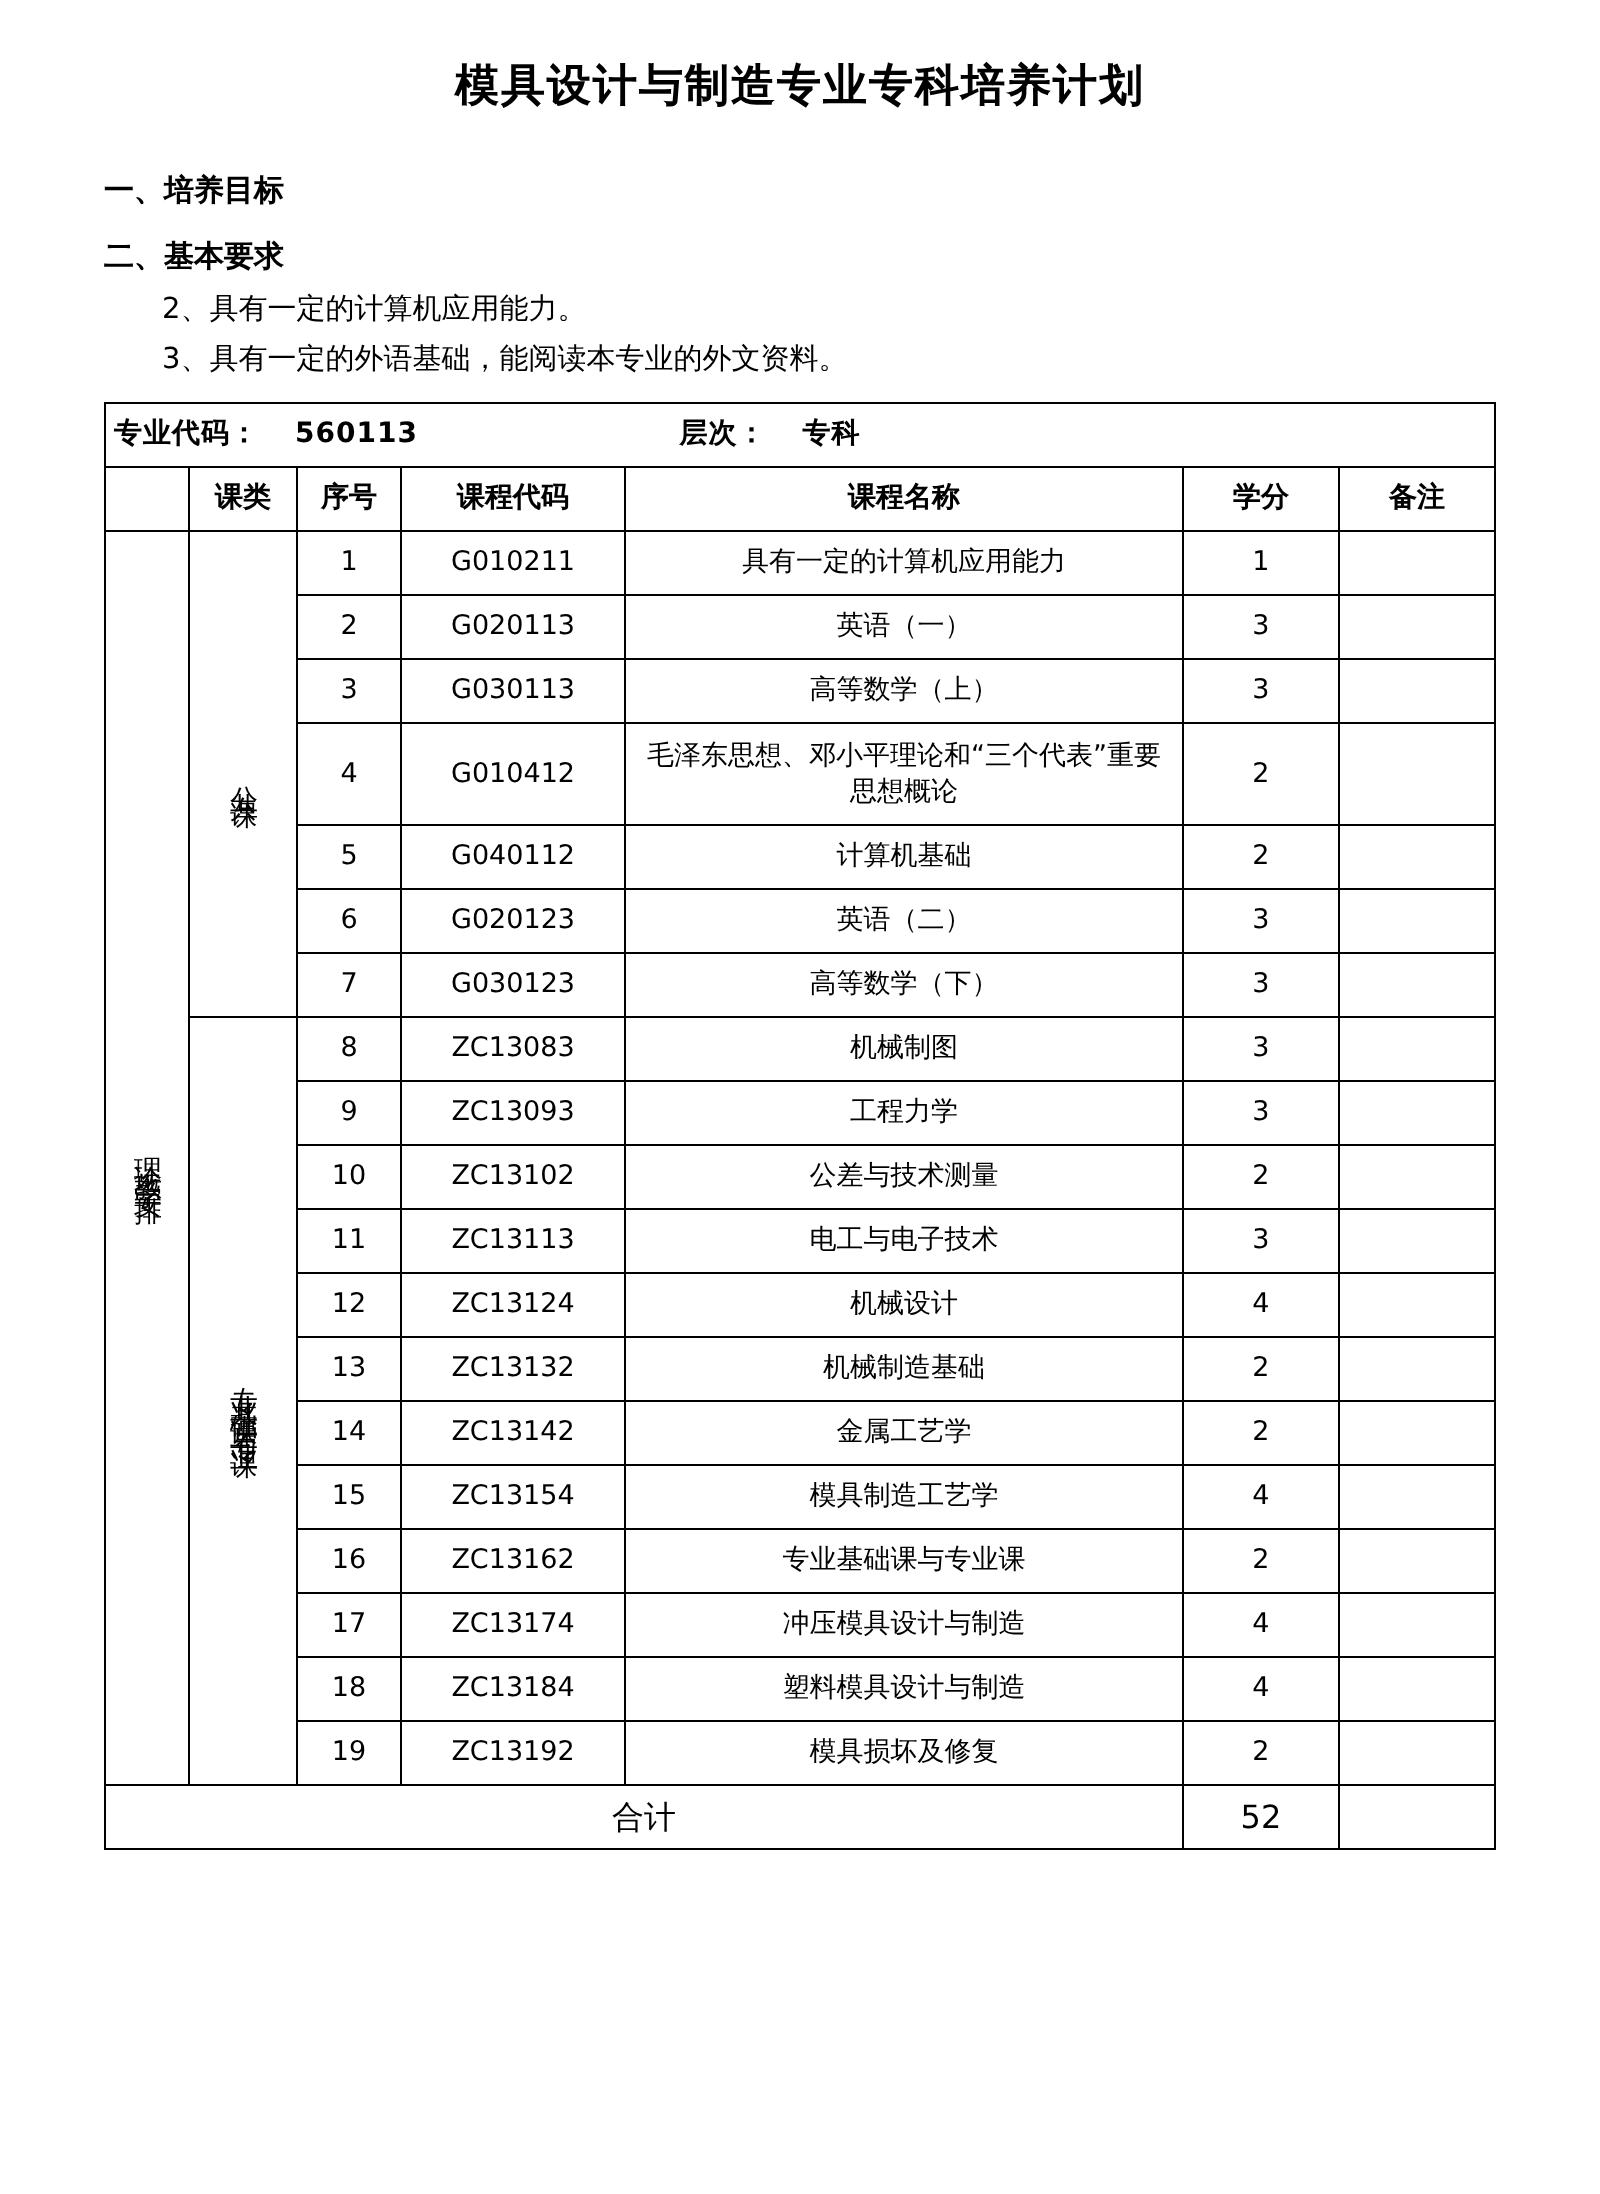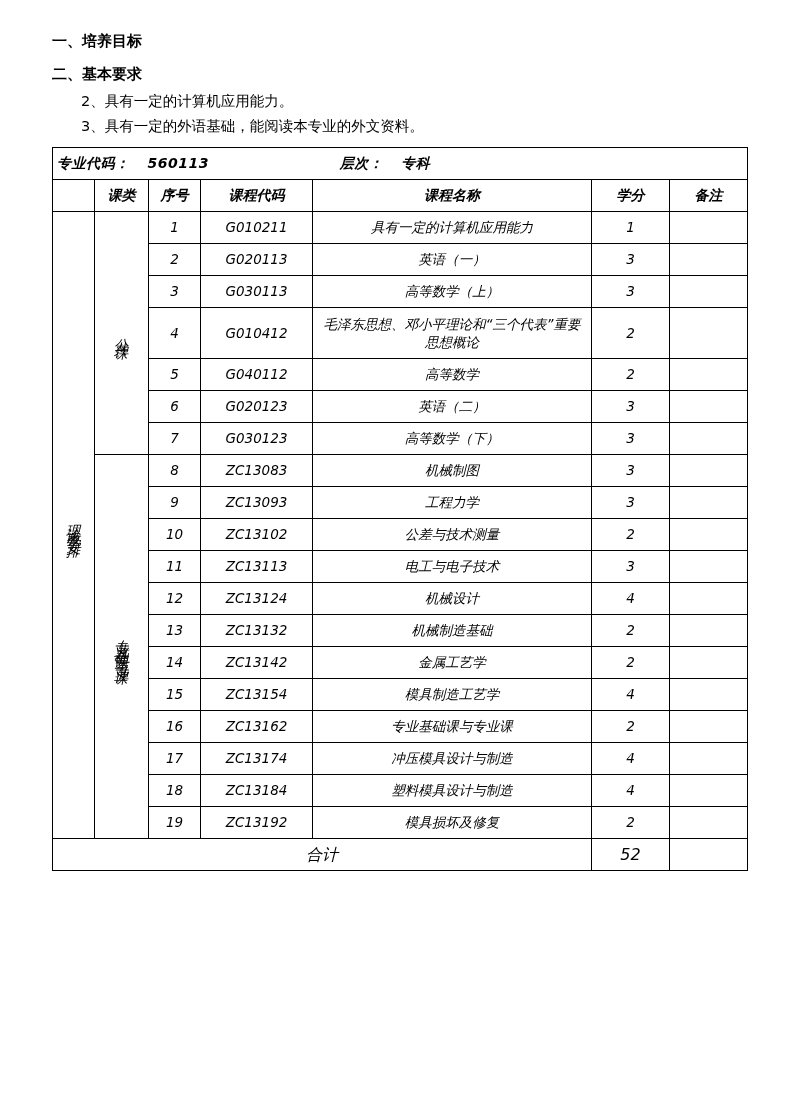--- a/index.html
+++ b/index.html
@@ -43,21 +43,20 @@
     text-indent: 2em;
   }
   .table-wrap {
     margin-top: 8px;
   }
   table.plan {
     border-collapse: collapse;
     width: 100%;
     table-layout: fixed;
     font-size: 13.5px;
-    font-style: italic;
   }
   table.plan td {
     border: 1px solid #000000;
     padding: 3px 4px;
     text-align: center;
     vertical-align: middle;
     height: 25px;
     line-height: 1.35;
   }
   .hdr-row td {
@@ -108,20 +107,21 @@
   col.c-code { width: 112px; }
   col.c-name { width: auto; }
   col.c-credit { width: 78px; }
   col.c-note { width: 78px; }
 </style>
 </head>
 <body>
 
 <div class="page">
 
+  <h1 class="doc-title">模具设计与制造专业专科培养计划</h1>
 
   <div class="section-heading">一、培养目标</div>
 
   <div class="section-heading">二、基本要求</div>
   <p class="para indent">2、具有一定的计算机应用能力。</p>
   <p class="para indent">3、具有一定的外语基础，能阅读本专业的外文资料。</p>
 
 
   <div class="table-wrap">
     <table class="plan">
@@ -187,21 +187,21 @@
         <tr>
           <td>4</td>
           <td>G010412</td>
           <td class="name-cell two-line" style="height:44px;">毛泽东思想、邓小平理论和“三个代表”重要思想概论</td>
           <td>2</td>
           <td></td>
         </tr>
         <tr>
           <td>5</td>
           <td>G040112</td>
-          <td class="name-cell">高等数学</td>
+          <td class="name-cell">计算机基础</td>
           <td>2</td>
           <td></td>
         </tr>
         <tr>
           <td>6</td>
           <td>G020123</td>
           <td class="name-cell">英语（二）</td>
           <td>3</td>
           <td></td>
         </tr>

